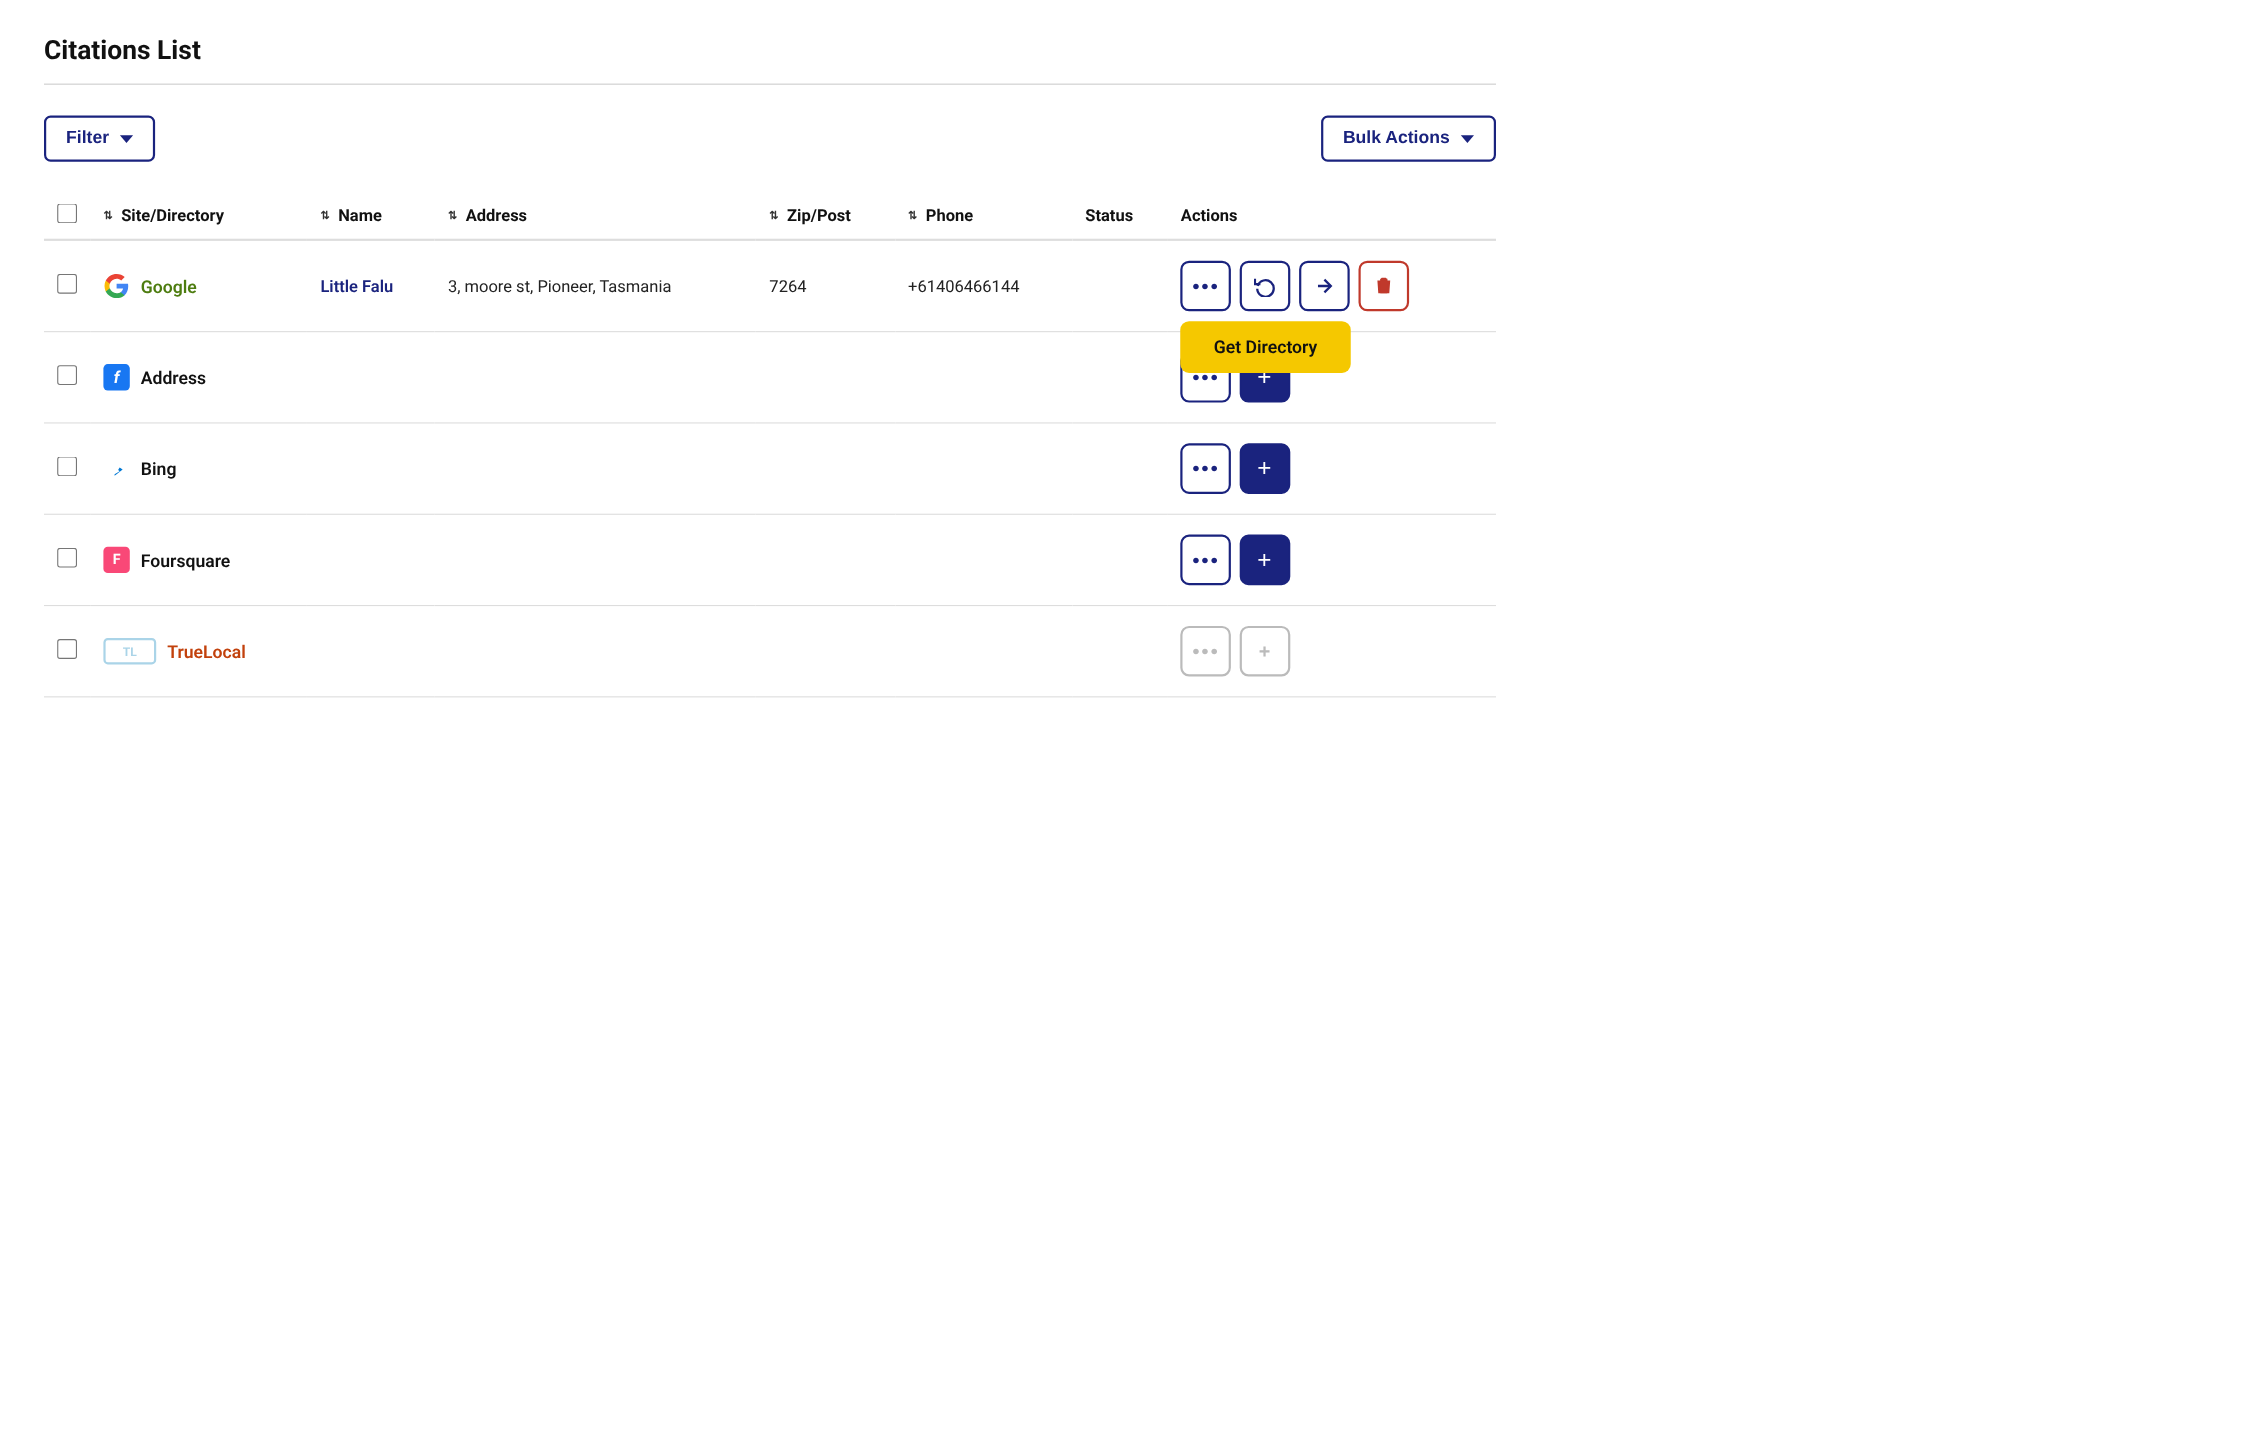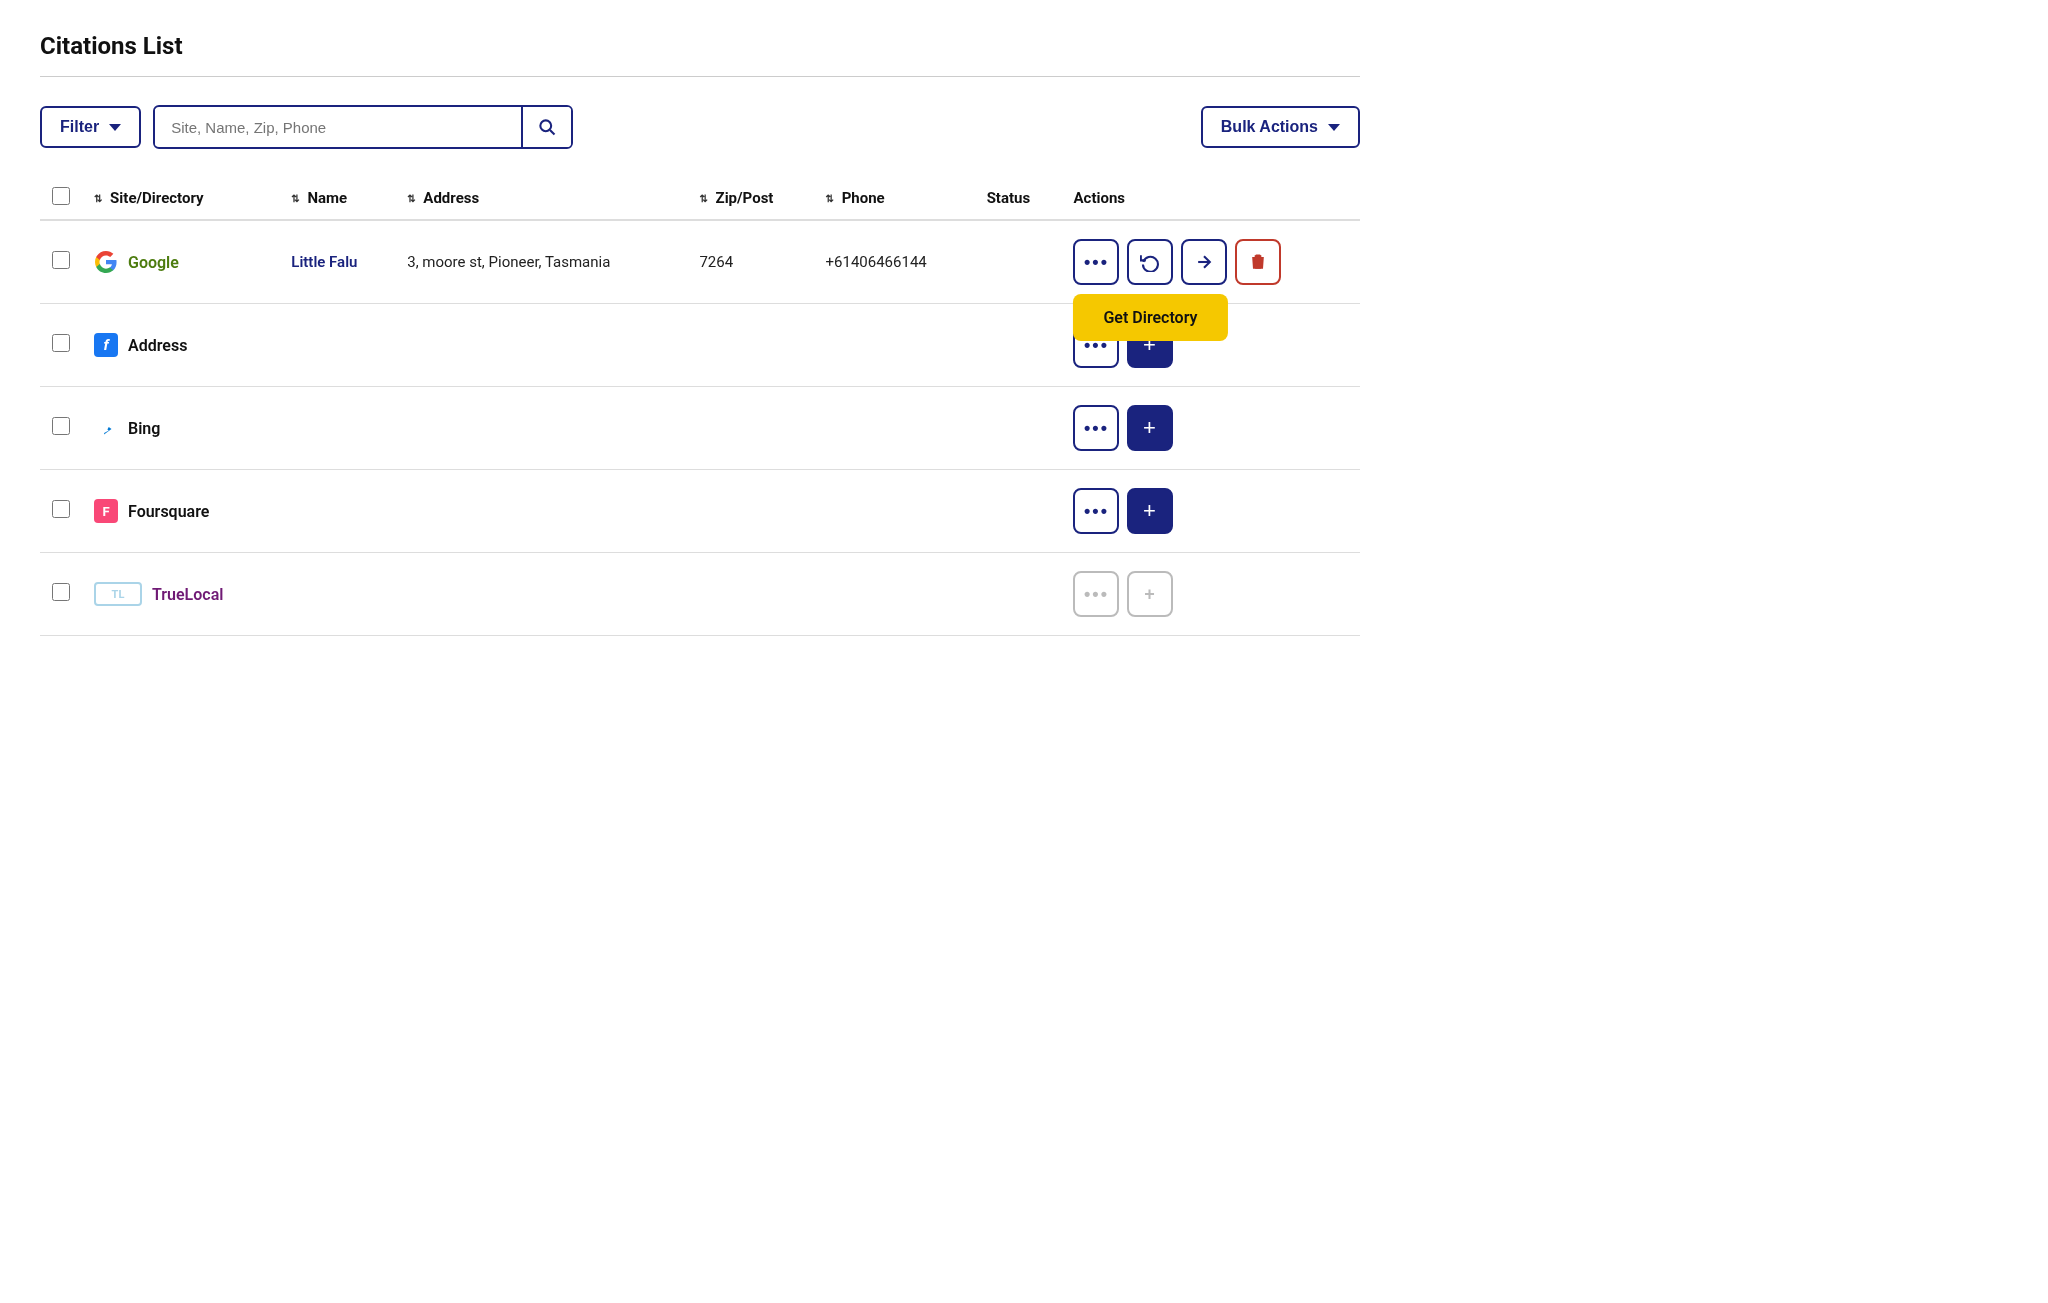--- a/index.html
+++ b/index.html
@@ -156,21 +156,21 @@
       align-items: center;
       gap: 10px;
       font-size: 16px;
       font-weight: 600;
     }
 
     .site-name-google { color: #4d7c0f; }
     .site-name-facebook { color: #111; }
     .site-name-bing { color: #111; }
     .site-name-foursquare { color: #111; }
-    .site-name-truelocal { color: #701a75; }
+    .site-name-truelocal { color: #c2410c; }
 
     .name-cell { color: #1a237e; font-weight: 600; }
 
     .actions-cell {
       display: flex;
       align-items: center;
       gap: 8px;
       position: relative;
     }
 
@@ -330,29 +330,20 @@
 
 <h1 class="page-title">Citations List</h1>
 <hr class="divider">
 
 <div class="toolbar">
   <button class="filter-btn">
     <span>Filter</span>
     <span class="chevron-down"></span>
   </button>
 
-  <div class="search-wrapper">
-    <input class="search-input" type="text" placeholder="Site, Name, Zip, Phone" style="">
-    <button class="search-btn">
-      <svg class="search-icon-svg" viewBox="0 0 24 24">
-        <circle cx="10.5" cy="10.5" r="6.5"></circle>
-        <line x1="15.5" y1="15.5" x2="21" y2="21"></line>
-      </svg>
-    </button>
-  </div>
 
   <div class="spacer"></div>
 
   <button class="bulk-actions-btn">
     <span>Bulk Actions</span>
     <span class="chevron-down"></span>
   </button>
 </div>
 
 <table class="citations-table">

